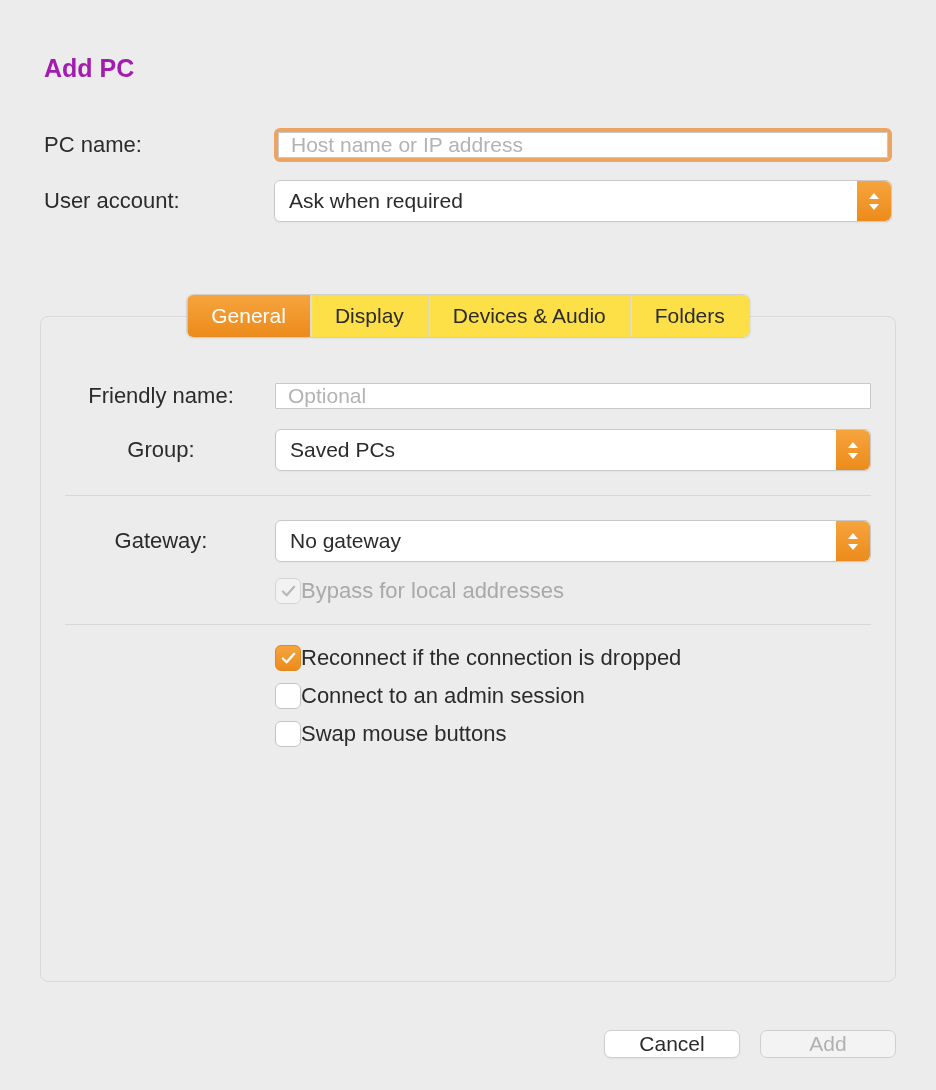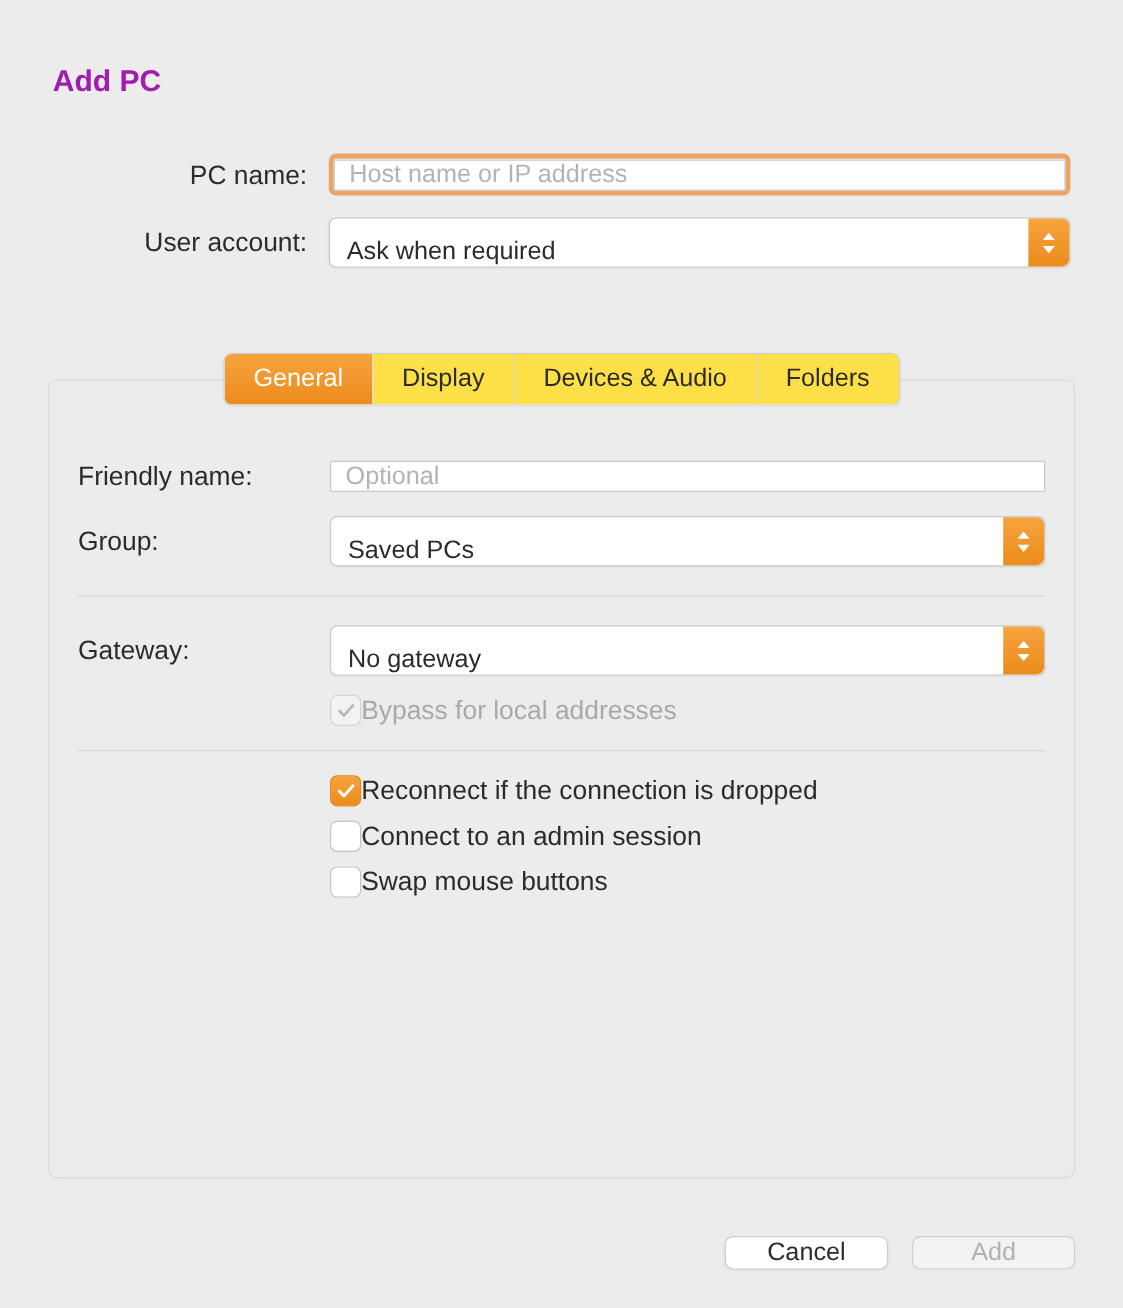--- a/index.html
+++ b/index.html
@@ -31,21 +31,20 @@
     }
 
     .row {
       display: flex;
       align-items: center;
       margin-bottom: 18px;
     }
 
     .row-label {
       width: 230px;
-      text-align: right;
       padding-right: 18px;
       color: #2b2b2b;
       font-size: 22px;
     }
 
     .row-field { flex: 1; }
 
     .focus-ring {
       border: 4px solid #eca463;
       border-radius: 6px;
@@ -66,21 +65,21 @@
     input.text-input::placeholder { color: #b3b3b3; }
 
     .select {
       position: relative;
       width: 100%;
       height: 42px;
       background: #ffffff;
       border: 1px solid #c9c9c9;
       border-radius: 6px;
       display: flex;
-      align-items: flex-end;
+      align-items: center;
       padding: 0 46px 0 14px;
       cursor: default;
       box-shadow: 0 1px 2px rgba(0,0,0,0.04);
     }
     .select .select-text { font-size: 21px; color: #2b2b2b; }
     .stepper {
       position: absolute;
       right: 0;
       top: 0;
       bottom: 0;
@@ -158,21 +157,21 @@
       bottom: 24px;
     }
 
     .inner-row {
       display: flex;
       align-items: center;
       padding: 10px 0;
     }
     .inner-label {
       width: 210px;
-      text-align: left;
+      text-align: center;
       padding-right: 18px;
       font-size: 22px;
       color: #2b2b2b;
     }
     .inner-field { flex: 1; }
 
     hr.sep {
       border: none;
       border-top: 1px solid #d8d8d8;
       margin: 14px 0;

